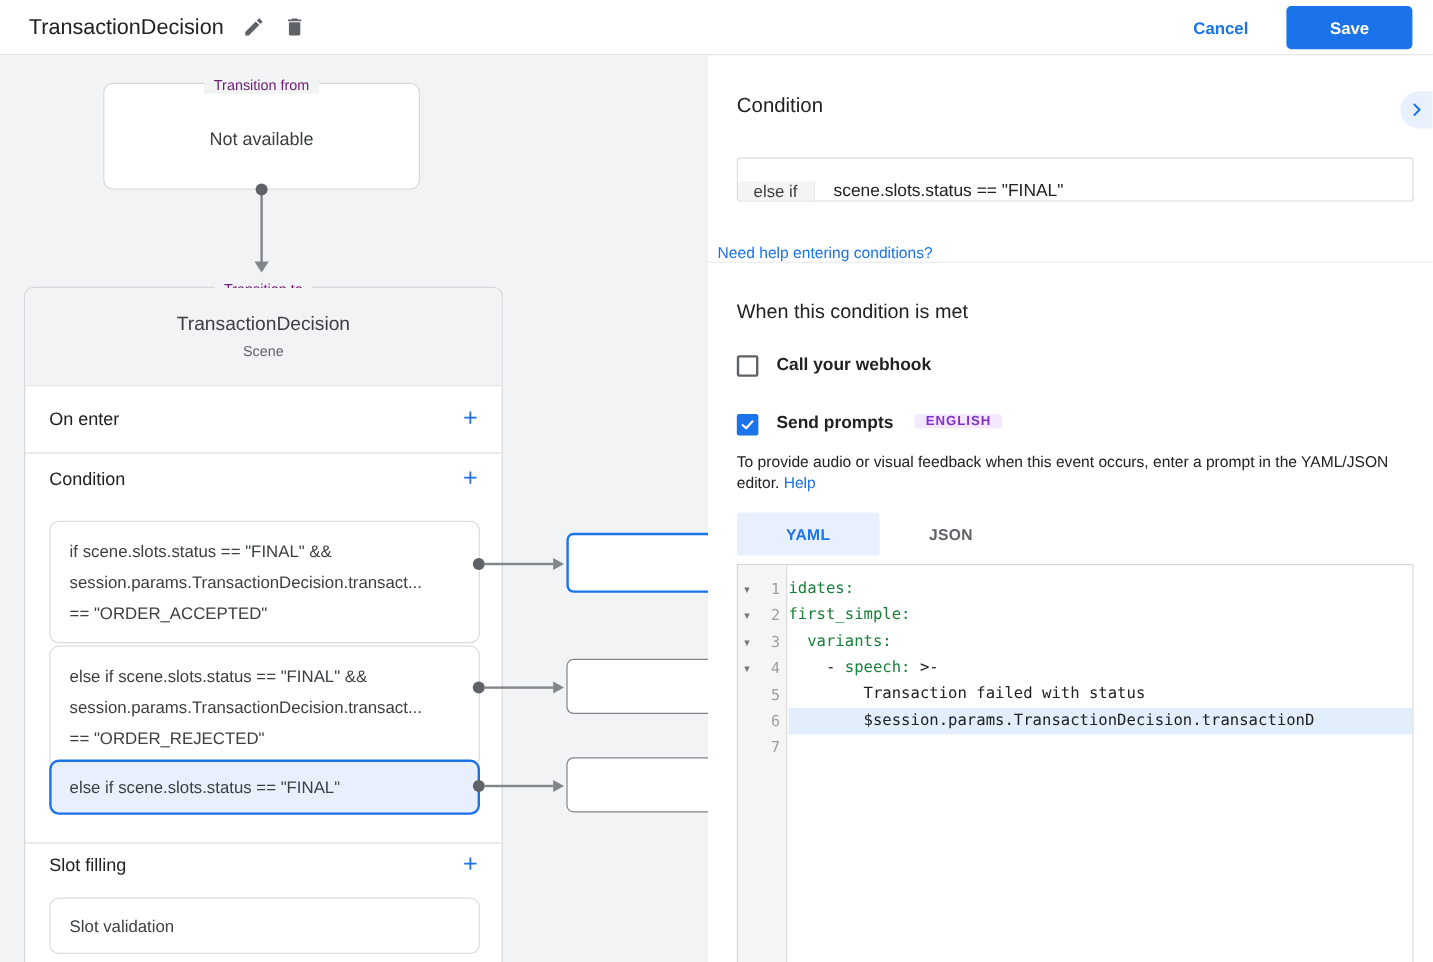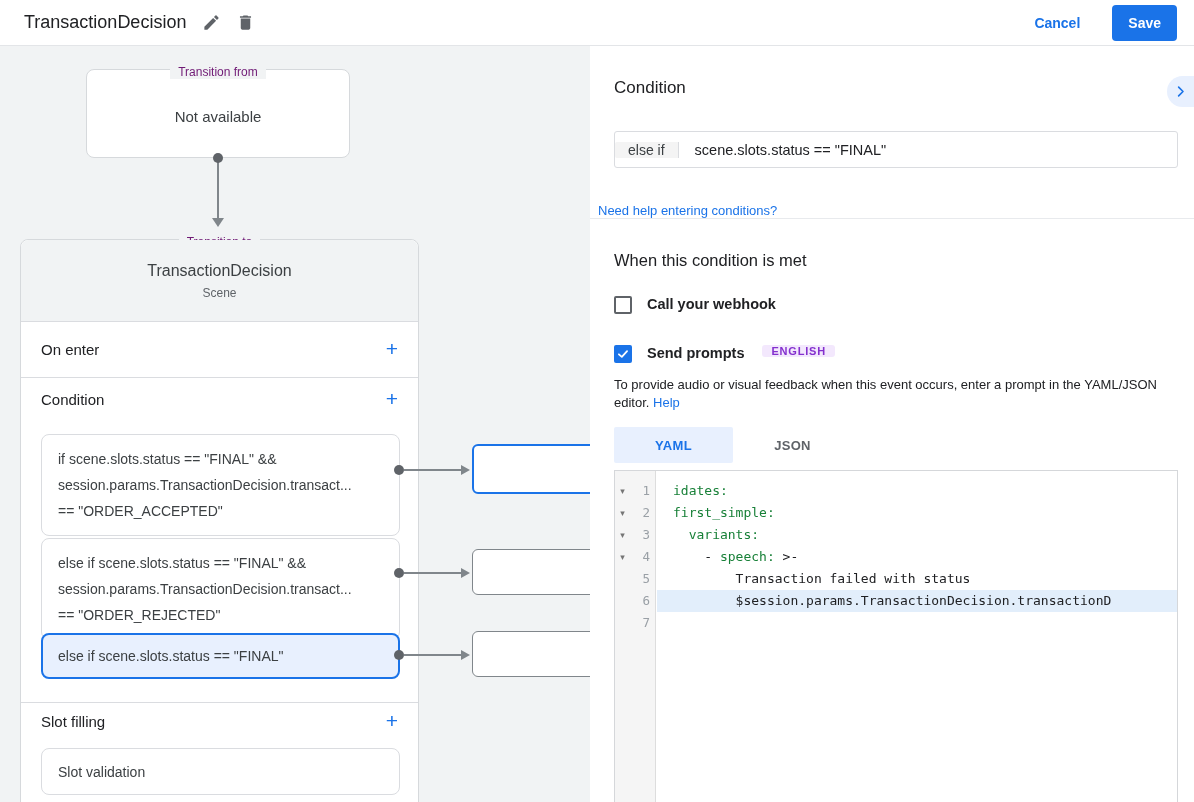--- a/index.html
+++ b/index.html
@@ -10,21 +10,21 @@
   .topbar { position:absolute; left:0; top:0; width:1194px; height:46px; background:#fff;
             border-bottom:1px solid #e3e5e8; z-index:30; display:flex; align-items:center; }
   .topbar-title { margin-left:24px; font-size:18px; color:#202124; }
   .icon-btn { width:34px; height:34px; border:none; background:transparent; color:#5f6368;
               display:flex; align-items:center; justify-content:center; cursor:pointer; }
   .icon-btn svg { width:19px; height:19px; fill:currentColor; }
   .topbar-spacer { flex:1; }
   .cancel-btn { border:none; background:transparent; color:#1a73e8; font-size:14px; font-weight:bold;
                 font-family:inherit; cursor:pointer; margin-right:32px; }
   .save-btn { background:#1a73e8; color:#fff; border:none; border-radius:4px; height:36px;
-              padding:0 16px; font-size:14px; font-weight:bold; font-family:inherit; cursor:pointer; margin-right:17px; }
+              padding:0 36px; font-size:14px; font-weight:bold; font-family:inherit; cursor:pointer; margin-right:17px; }
 
   
   .flow { position:absolute; left:0; top:46px; width:590px; height:756px; background:#f1f3f4; overflow:hidden; }
   .node-label { position:absolute; top:-8px; left:0; right:0; text-align:center; pointer-events:none; }
   .node-label span { display:inline-block; background:#f1f3f4; padding:0 8px; font-size:12px; color:#701a75; }
 
   .t-from { position:absolute; left:86px; top:23px; width:264px; height:89px; background:#fff;
             border:1px solid #d6d9dc; border-radius:8px; }
   .t-from-value { position:absolute; left:0; right:0; top:38px; text-align:center; font-size:15px; color:#3c4043; }
 
@@ -64,21 +64,21 @@
 
   
   .panel { position:absolute; left:590px; top:46px; width:604px; height:756px; background:#fff; z-index:20; overflow:hidden; }
   .panel-title { position:absolute; left:24px; top:32px; font-size:17px; color:#202124; }
   .collapse-btn { position:absolute; right:0; top:30px; width:27px; height:31px; background:#e8f0fe;
                   border:none; border-radius:16px 0 0 16px; cursor:pointer; display:flex; align-items:center;
                   justify-content:center; color:#1a73e8; }
   .collapse-btn svg { width:15px; height:15px; stroke:currentColor; fill:none; stroke-width:2.6; stroke-linecap:round; stroke-linejoin:round; }
 
   .cond-input { position:absolute; left:24px; top:85px; width:564px; height:37px; border:1px solid #dadce0;
-                border-radius:3px; display:flex; align-items:center; background:#fff; }
+                border-radius:3px; display:flex; align-items:flex-end; background:#fff; }
   .cond-prefix { background:#f4f4f4; border-right:1px solid #dadce0; display:flex; align-items:center;
                  padding:0 13px; font-size:14px; color:#3c4043; border-radius:2px 0 0 2px; }
   .cond-value { flex:1; display:flex; align-items:center; padding:0 16px; font-size:14.5px; color:#202124; }
 
   .link { color:#1a73e8; font-size:13px; text-decoration:none; cursor:pointer; }
   .help-cond-link { position:absolute; left:8px; top:132px;margin-top:25px; }
   .panel-divider { position:absolute; left:0; top:172px; width:604px; height:1px; background:#e8eaed; }
 
   .when-title { position:absolute; left:24px; top:205px; font-size:16.5px; color:#202124; }
 
@@ -101,21 +101,21 @@
   .editor { position:absolute; left:24px; top:424px; width:564px; height:340px; border:1px solid #d5d7da; background:#fff; }
   .gutter { position:absolute; left:0; top:0; bottom:0; width:41px; background:#f5f5f5; border-right:1px solid #ddd; }
   .gutter-row { position:relative; height:22px; }
   .gutter-row:first-child { margin-top:9px; }
   .fold { position:absolute; left:1px; top:0; width:13px; height:22px; font-size:9px; color:#757575;
           line-height:22px; text-align:center; cursor:pointer; }
   .lnum { position:absolute; right:5px; top:0; height:22px; line-height:22px; font-family:"DejaVu Sans Mono", monospace;
           font-size:12.5px; color:#9aa0a6; }
   .code-area { position:absolute; left:42px; right:0; top:0; bottom:0; overflow:hidden; cursor:text; }
   .code-line { position:relative; height:22px; line-height:22px; white-space:pre; overflow:hidden;
-               font-family:"DejaVu Sans Mono", monospace; font-size:13px; color:#202124; padding-left:16px; }
+               font-family:"DejaVu Sans Mono", monospace; font-size:13px; color:#202124; padding-left:0; }
   .code-line:first-child { margin-top:9px; }
   .code-line.hl { background:#e2eefb; }
   .ck { color:#188038; }
 </style>
 </head>
 <body>
 
 <div class="app">
 
   <div class="topbar">

